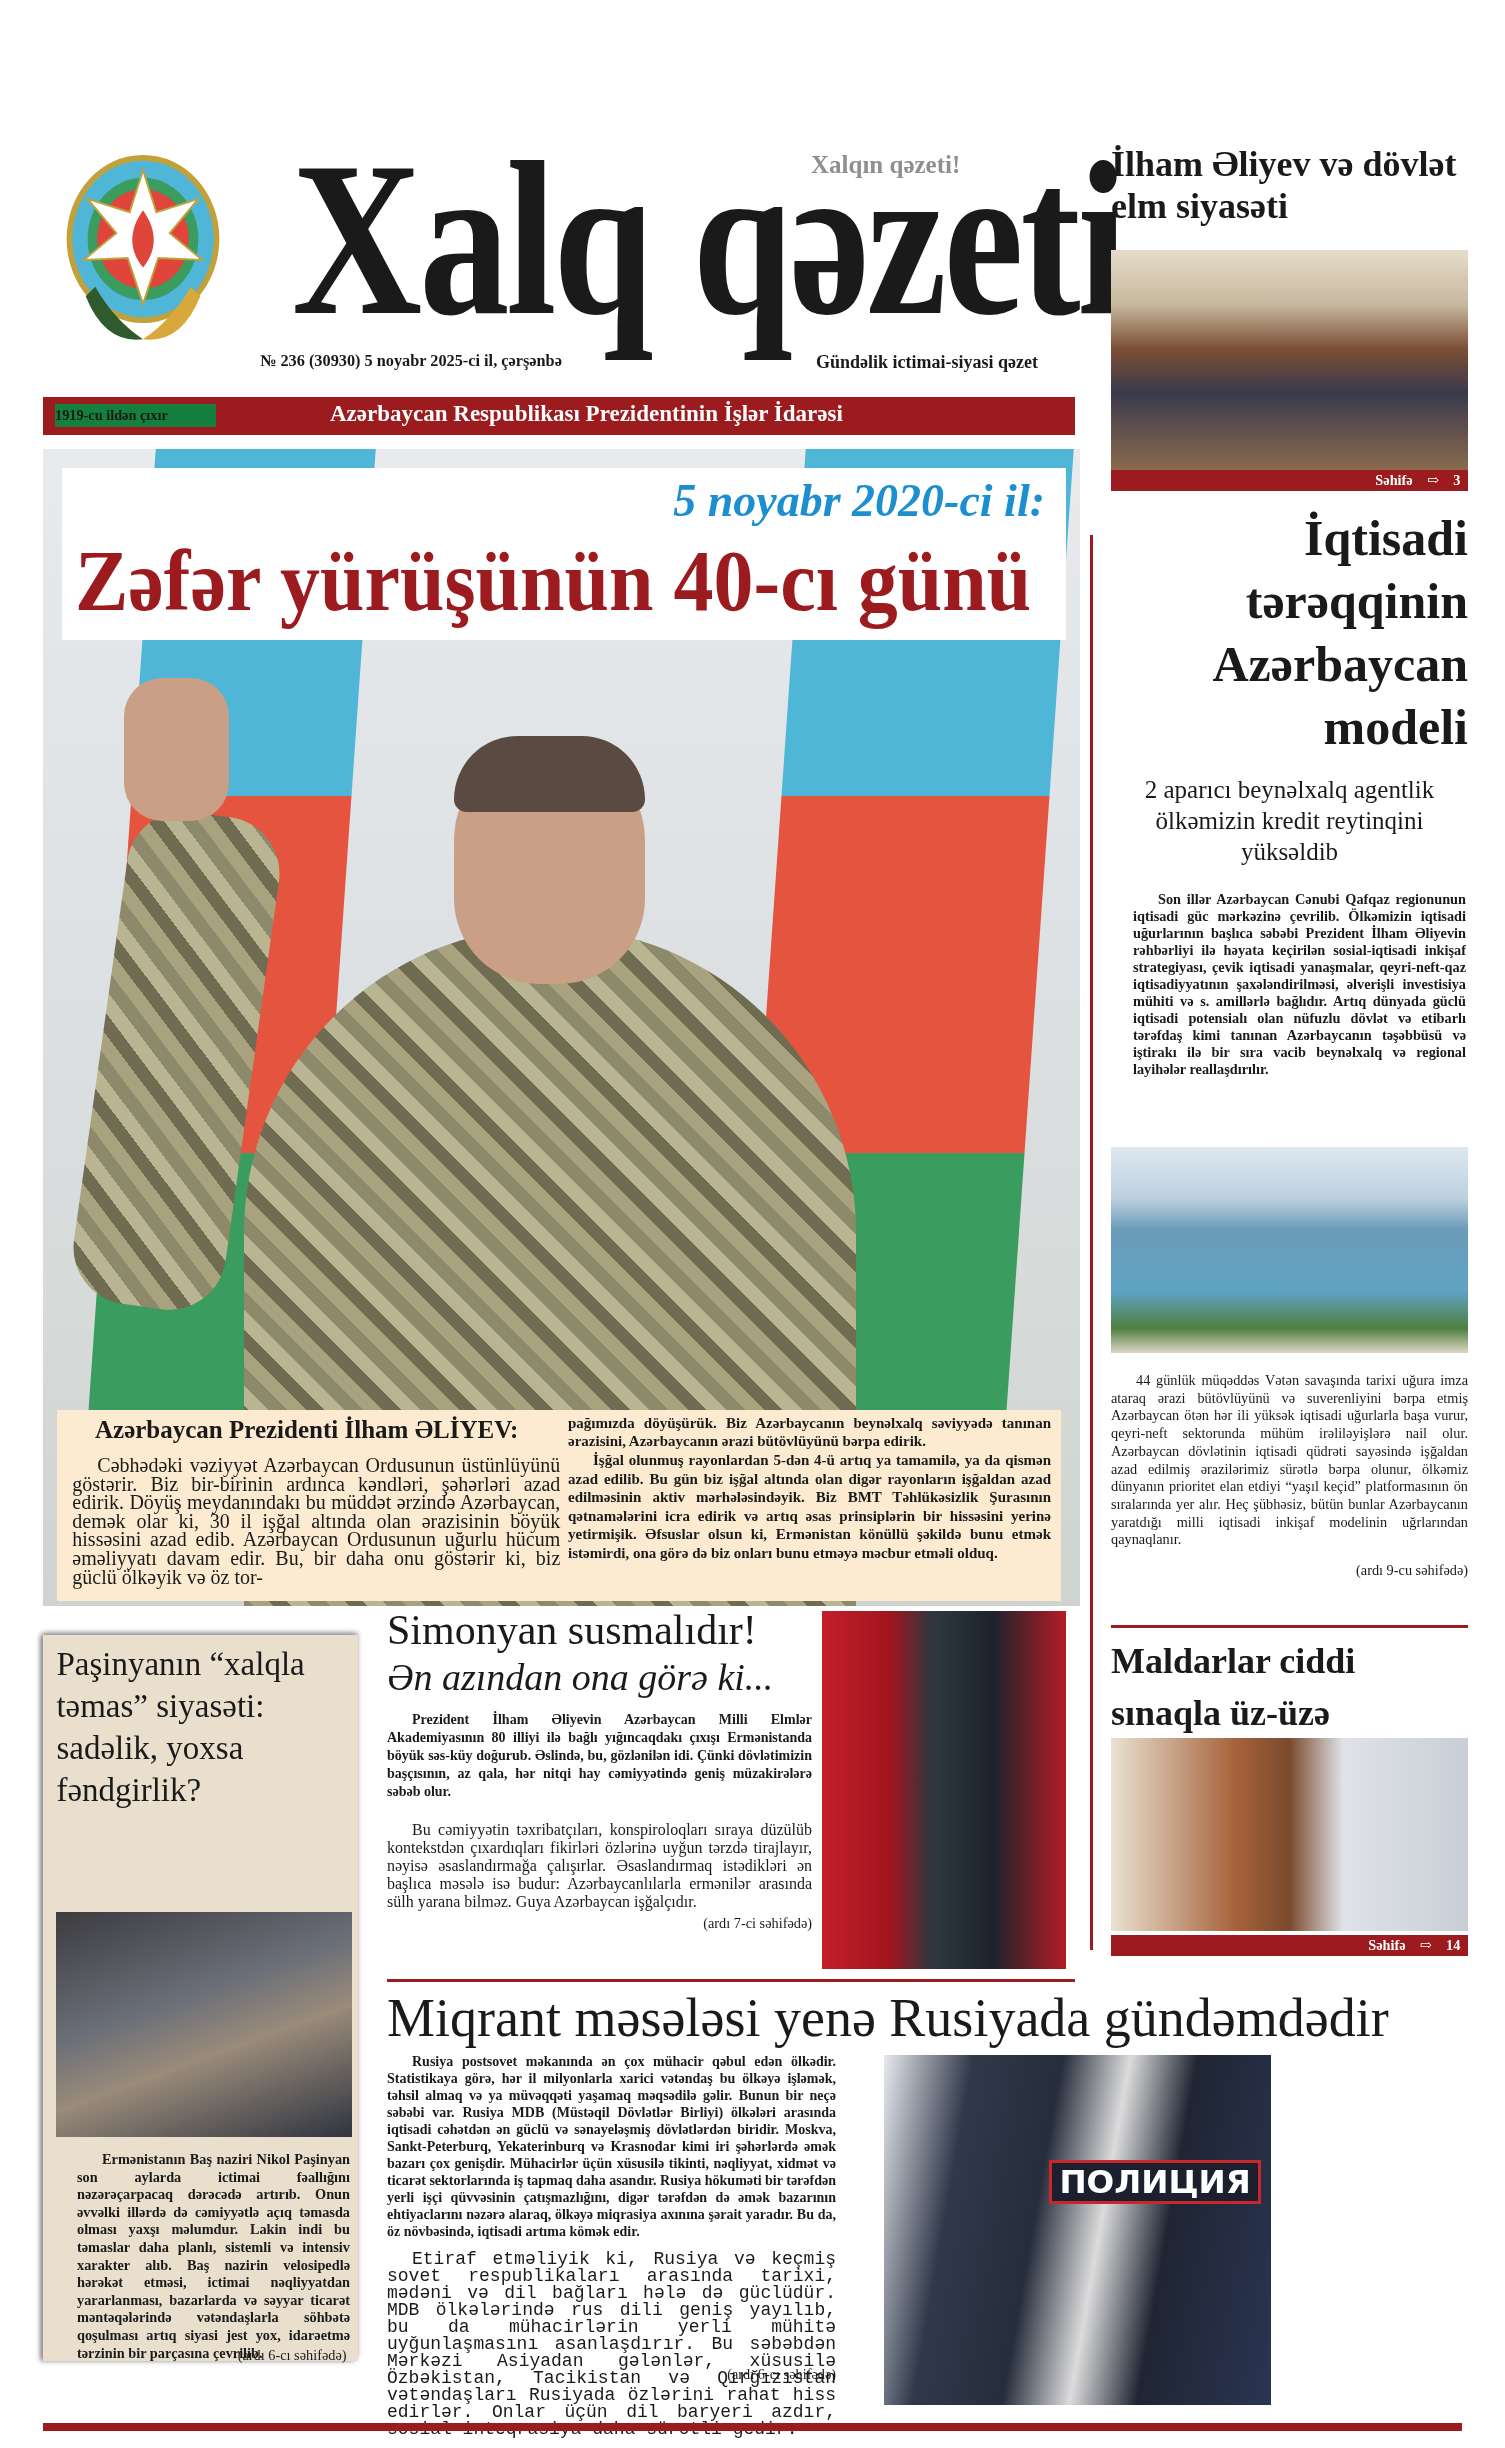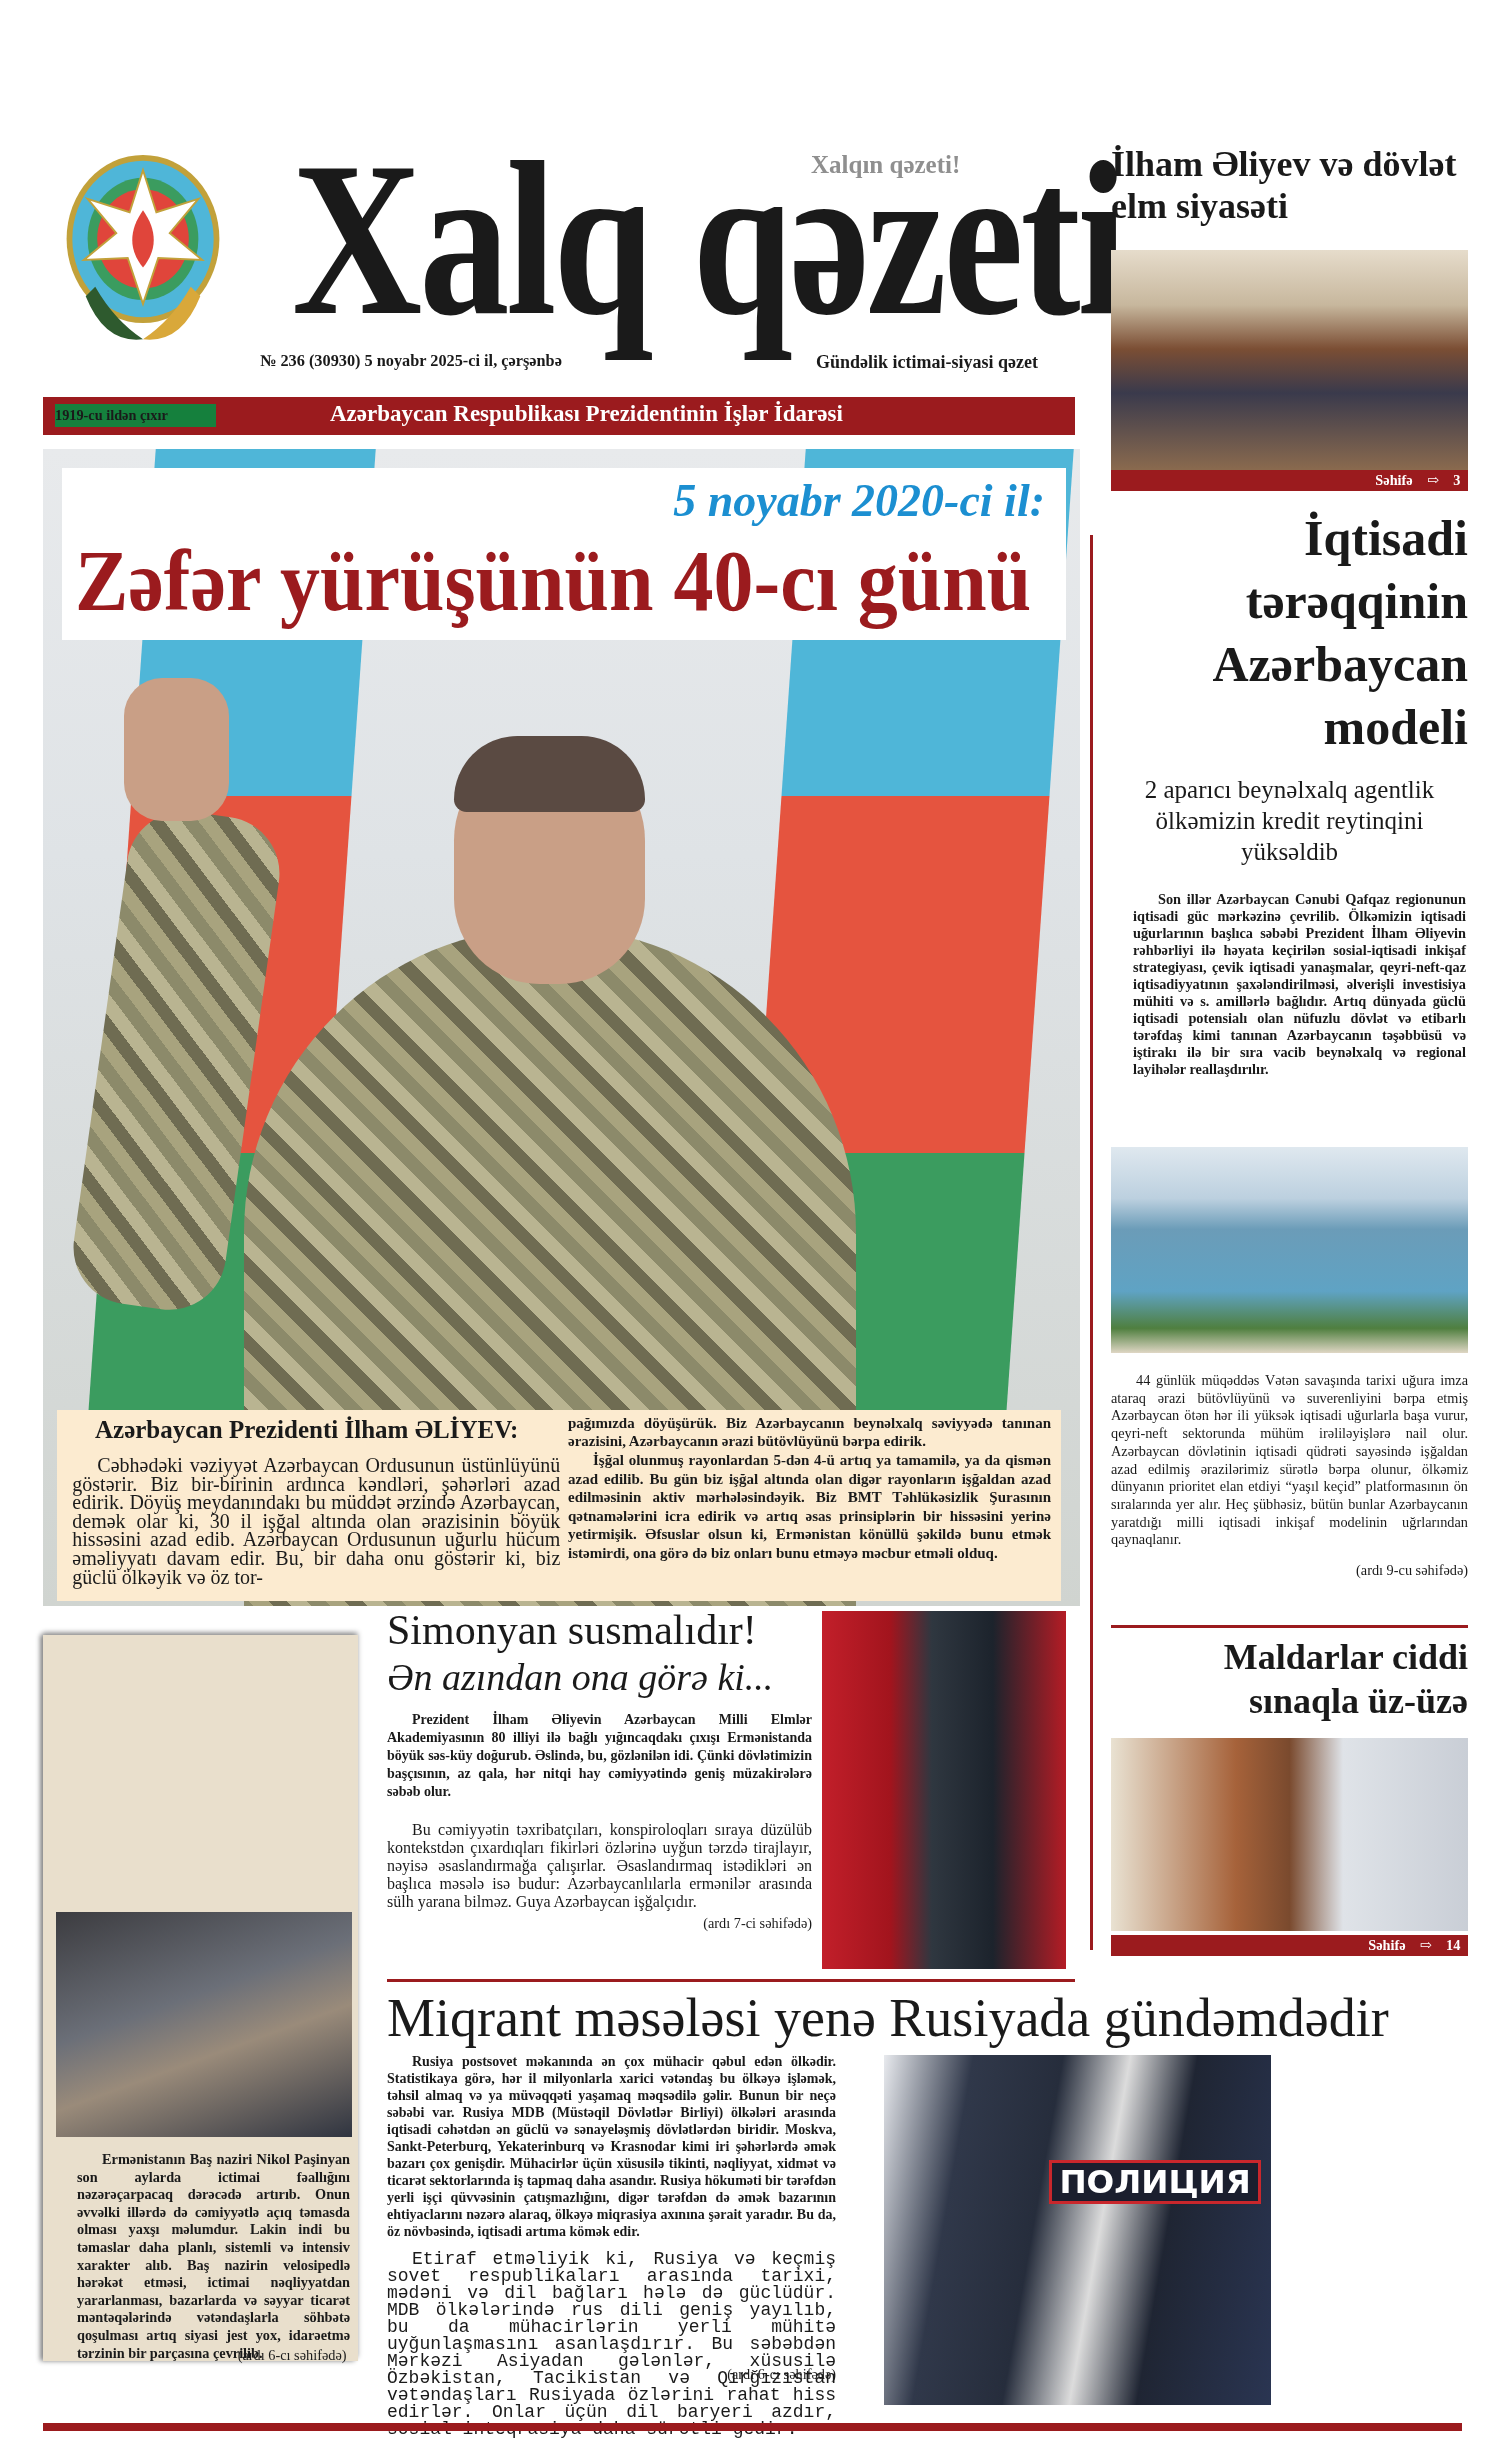--- a/index.html
+++ b/index.html
@@ -40,21 +40,21 @@
   .h-ilham{top:143px;font-size:36px;font-weight:bold;line-height:42px;}
   .img-elm{top:250px;height:220px;background:linear-gradient(180deg,#e6dccb 0%,#c7b79d 25%,#7b4e34 45%,#3a3a4c 65%,#8a6a4e 100%);}
   .pg-bar{height:21px;color:#fff;font-size:14.3px;font-weight:bold;text-align:right;line-height:21px;padding-right:7.6px;box-sizing:border-box;}
   .h-iqt{top:507px;font-size:50px;font-weight:bold;line-height:63px;text-align:right;}
   .sub-iqt{top:774px;font-size:25px;line-height:31px;text-align:center;}
   .body-iqt{left:1133px;width:333px;top:891px;font-size:14.3px;font-weight:bold;line-height:17px;text-align:justify;}
   .img-baku{top:1147px;height:206px;background:linear-gradient(180deg,#dfe8ef 0%,#bcd0df 25%,#6b9cb8 40%,#5fa3c4 70%,#4f7f3f 88%,#dfd6c4 100%);}
   .body-vatan{top:1372px;font-size:14.3px;line-height:17.7px;text-align:justify;}
   .ardi{font-size:14.3px;font-weight:normal;text-align:right;}
   .hr{height:2.9px;background:#9b1b1e;}
-  .h-mal{top:1635px;font-size:36px;font-weight:bold;line-height:44px;text-align:right;}
+  .h-mal{top:1635px;font-size:36px;font-weight:bold;line-height:52px;text-align:left;}
   .img-mal{top:1738px;height:193px;background:linear-gradient(90deg,#e9e2d2 0%,#a6623a 35%,#7a4a2e 50%,#dfe3e8 65%,#c9ced6 100%);}
   
   .pash{left:43px;top:1635px;width:315px;height:726px;background:#e9dfcc;box-shadow:-2.9px 0 4.8px #888,0 -2.9px 4.8px #aaa;}
   .pash h2{position:absolute;left:13.4px;top:7.6px;margin:0;font-size:33px;font-weight:normal;line-height:42px;}
   .pash .sub{position:absolute;left:13.4px;top:184px;width:296px;font-size:20px;font-style:italic;line-height:24px;}
   .pash .img{position:absolute;left:13.4px;top:277px;width:296px;height:225px;background:linear-gradient(160deg,#3c3c40 0%,#6b6f78 40%,#9a8b7a 60%,#2f3440 100%);}
   .pash .body{position:absolute;left:34px;top:516px;width:273px;font-size:14.3px;font-weight:bold;line-height:17.6px;text-align:justify;}
   .pash .ardi{position:absolute;right:11.5px;top:712px;}
   
   .sim-h{left:387px;top:1606px;font-size:42px;line-height:48px;}
@@ -149,20 +149,21 @@
 <div class="abs rc hr" style="top:1625px;"></div>
 <div class="abs rc h-mal">Maldarlar ciddi sınaqla üz-üzə</div>
 <div class="abs rc img-mal"></div>
 <div class="abs rc pg-bar red" style="top:1935px;">
   <span>Səhifə</span>&nbsp;&nbsp;&nbsp;
   <span>⇨</span>&nbsp;&nbsp;&nbsp;
   <span>14</span>
 </div>
 
 <div class="abs pash">
+  <h2>Paşinyanın “xalqla təmas” siyasəti: sadəlik, yoxsa fəndgirlik?</h2>
   <div class="img"></div>
   <div class="body">
       <p>Ermənistanın Baş naziri Nikol Paşinyan son aylarda ictimai fəallığını nəzərəçarpacaq dərəcədə artırıb. Onun əvvəlki illərdə də cəmiyyətlə açıq təmasda olması yaxşı məlumdur. Lakin indi bu təmaslar daha planlı, sistemli və intensiv xarakter alıb. Baş nazirin velosipedlə hərəkət etməsi, ictimai nəqliyyatdan yararlanması, bazarlarda və səyyar ticarət məntəqələrində vətəndaşlarla söhbətə qoşulması artıq siyasi jest yox, idarəetmə tərzinin bir parçasına çevrilib.</p>
     </div>
   <div class="ardi">(ardı 6-cı səhifədə)</div>
 </div>
 
 <div class="abs sim-h">Simonyan susmalıdır!</div>
 <div class="abs sim-s">Ən azından ona görə ki...</div>
 <div class="abs sim-lead">

